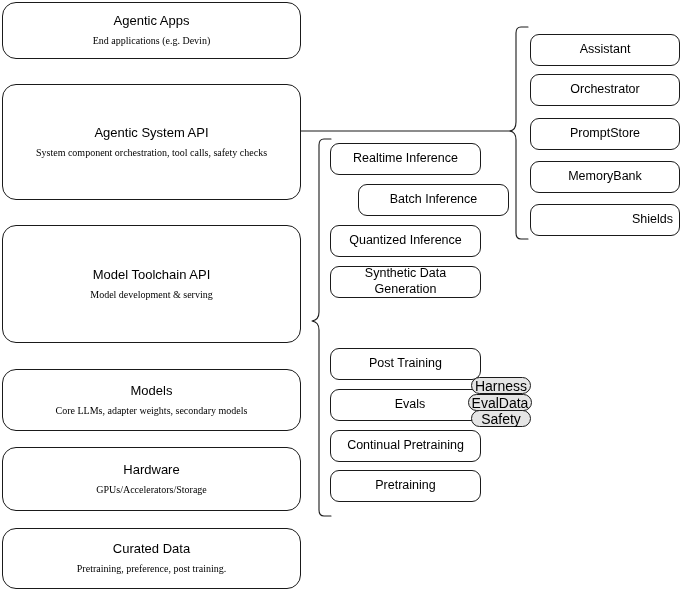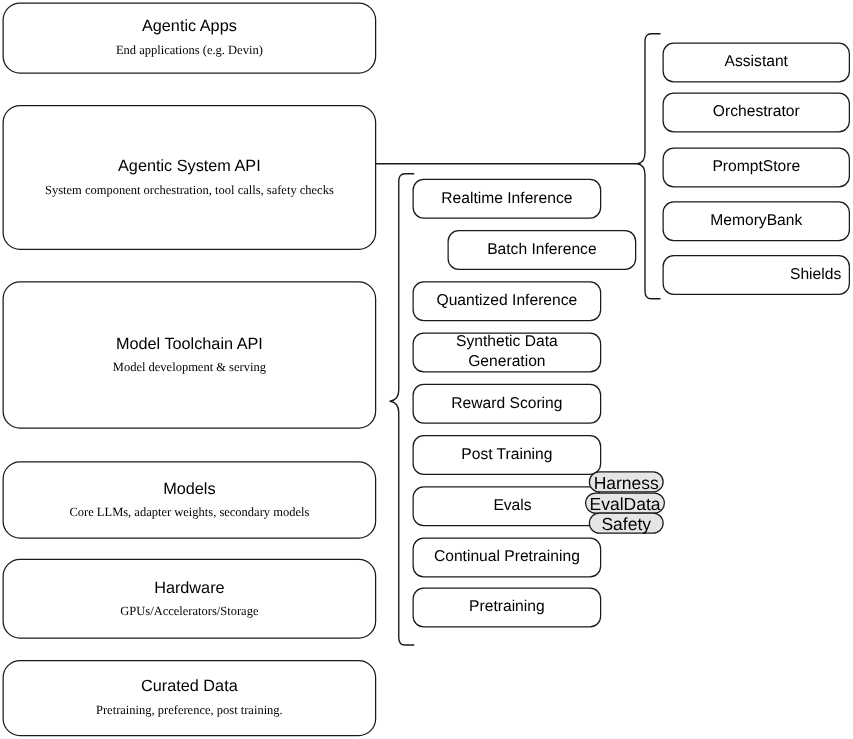--- a/index.html
+++ b/index.html
@@ -164,23 +164,20 @@
   </div>
   <div class="node pill" style="left:330px; top:184px; width:151px; height:32px;margin-left:28px;">
     <span>Batch Inference</span>
   </div>
   <div class="node pill" style="left:330px; top:225px; width:151px; height:32px;">
     <span>Quantized Inference</span>
   </div>
   <div class="node pill" style="left:330px; top:266px; width:151px; height:32px;">
     <span>Synthetic Data Generation</span>
   </div>
-  <div class="node pill" style="left:330px; top:307px; width:151px; height:32px;">
-    <span>Reward Scoring</span>
-  </div>
   <div class="node pill" style="left:330px; top:348px; width:151px; height:32px;">
     <span>Post Training</span>
   </div>
   <div class="node pill" style="left:330px; top:389px; width:151px; height:32px;padding-left:15px;">
     <span>Evals</span>
   </div>
   <div class="node pill" style="left:330px; top:430px; width:151px; height:32px;">
     <span>Continual Pretraining</span>
   </div>
   <div class="node pill" style="left:330px; top:470px; width:151px; height:32px;">

